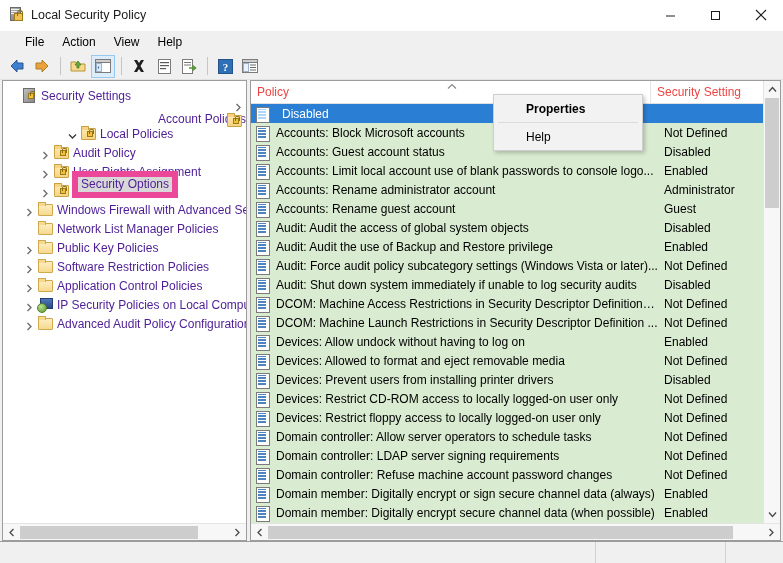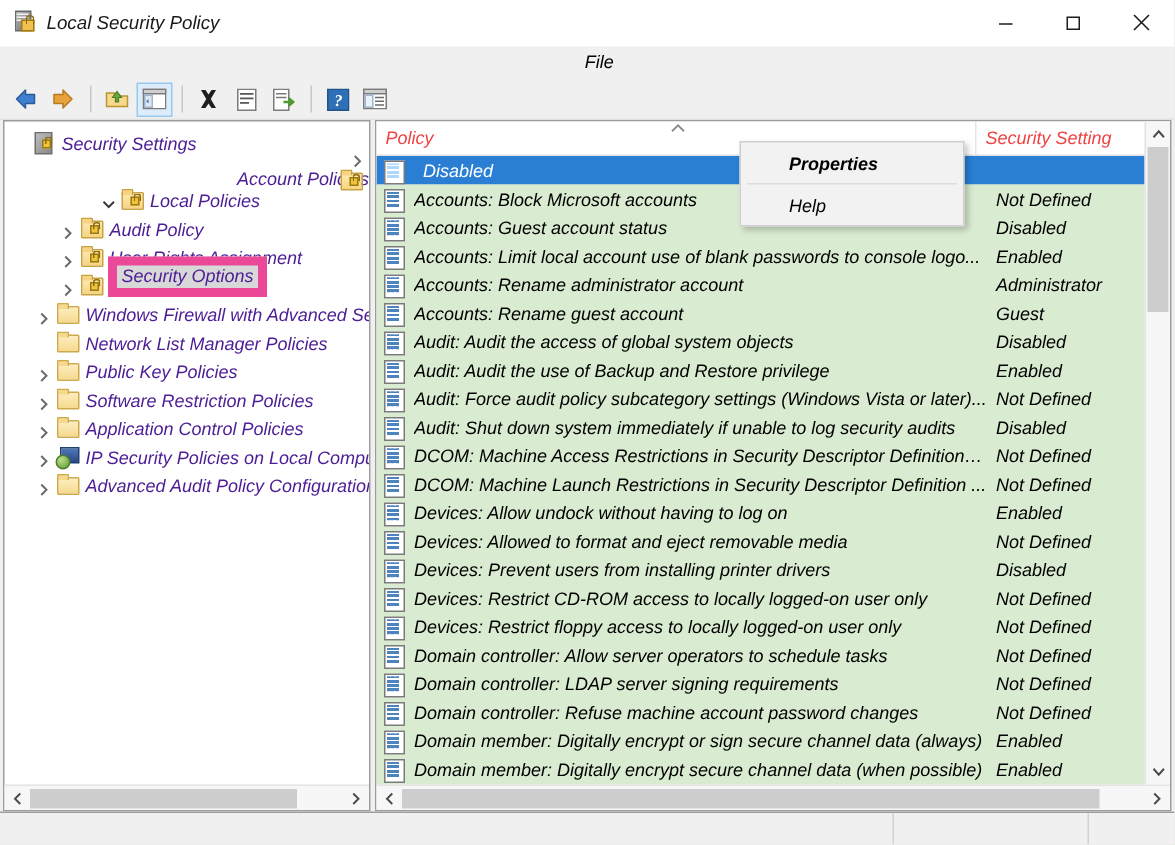--- a/index.html
+++ b/index.html
@@ -8,21 +8,20 @@
     font-family: "Liberation Sans", sans-serif;
     font-size: 12px;
     background: #f0f0f0;
     overflow: hidden;
   }
   .window {
     width: 783px; height: 563px;
     background: #f0f0f0;
     display: flex; flex-direction: column;
     position: relative;
-    font-style: italic;
   }
 
   
   .titlebar {
     height: 31px; min-height: 31px;
     background: #ffffff;
     display: flex; align-items: center;
     border-bottom: 1px solid #ffffff;
   }
   .titlebar-icon {
@@ -52,21 +51,21 @@
   .win-buttons { display: flex; height: 31px; }
   .win-btn {
     width: 45px; height: 31px; display: flex; align-items: center; justify-content: center;
     color: #1c1c1c;
   }
   .win-btn svg { display: block; }
 
   
   .menubar {
     height: 22px; min-height: 22px; display: flex; align-items: center;
-    background: #f0f0f0; padding-left: 16px; flex-direction: column;
+    background: #f0f0f0; padding-left: 16px;
   }
   .menu-item {
     padding: 3px 9px 4px 9px; font-size: 12px; color: #000;
   }
 
   
   .toolbar {
     height: 27px; min-height: 27px; background: #f0f0f0;
     display: flex; align-items: center; padding-left: 5px;
     border-bottom: 1px solid #e2e2e2;

